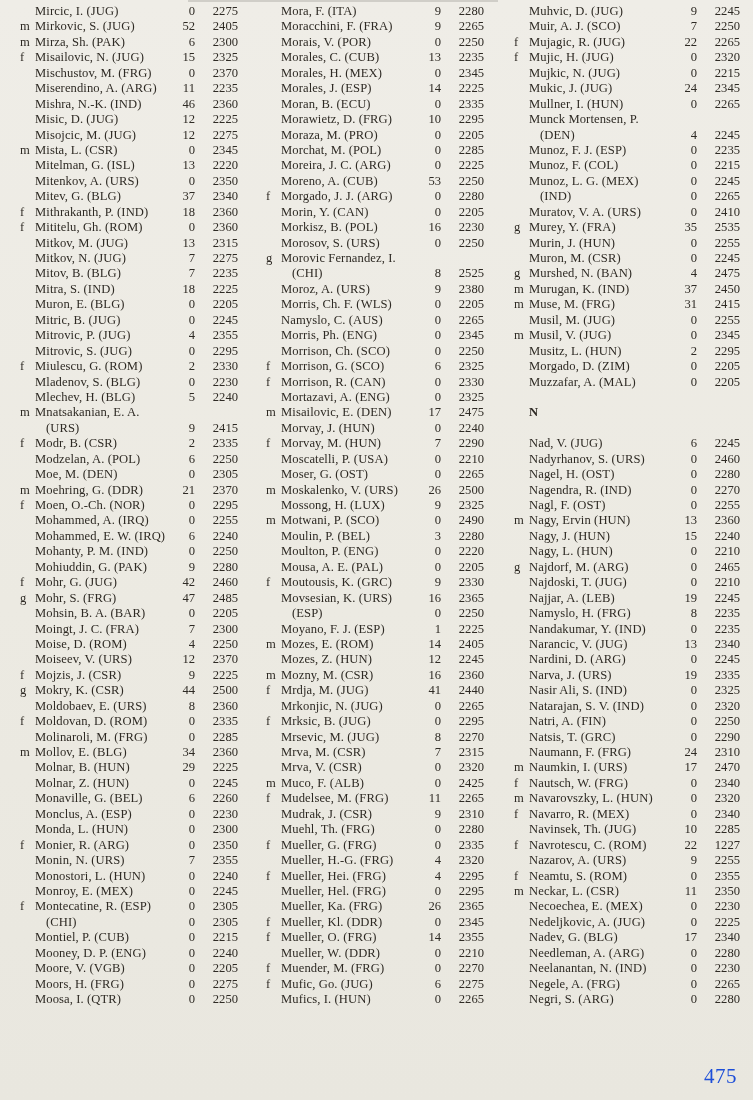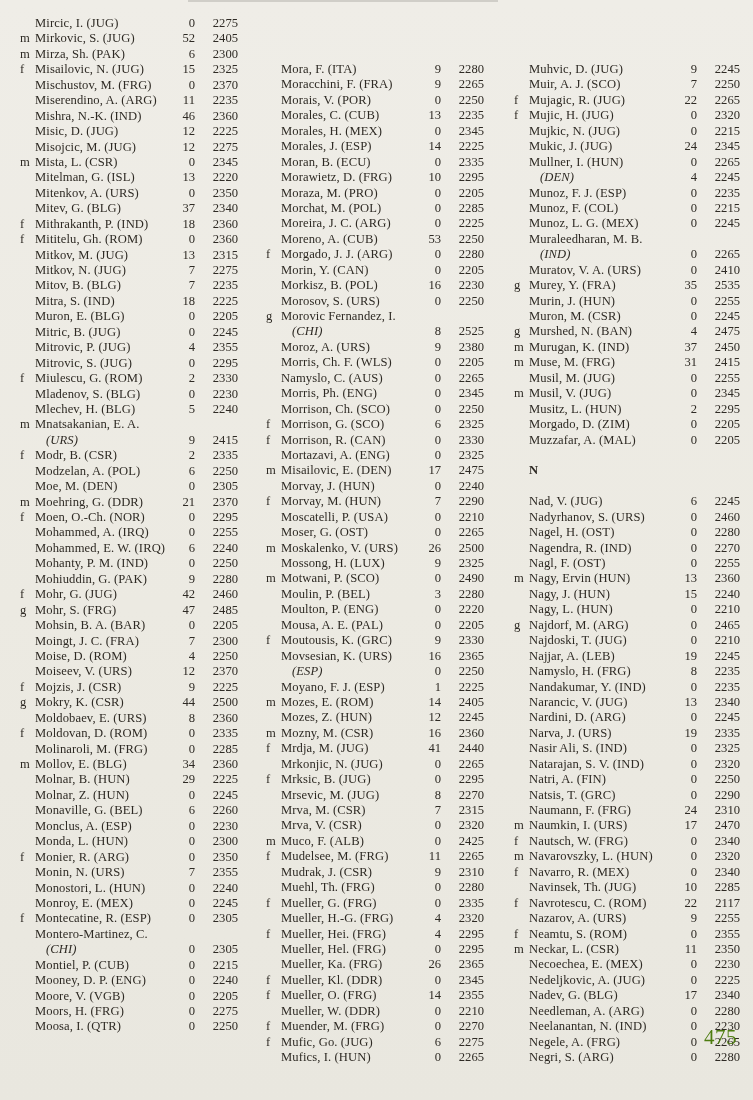--- a/index.html
+++ b/index.html
@@ -3,32 +3,32 @@
 <meta charset="utf-8">
 <style>
   html,body{margin:0;padding:0;}
   body{
     width:753px;height:1100px;position:relative;overflow:hidden;
     background:linear-gradient(180deg,#efede7 0%,#eceae2 55%,#e9e7df 100%);
     font-family:"Liberation Serif","DejaVu Serif",serif;
     color:#2e2a24;
   }
   .scan-edge{position:absolute;top:0;left:188px;width:310px;height:2px;background:#b7b5ae;opacity:.55;}
-  .cols{display:flex;padding:16px 0 0 20px;}
+  .cols{display:flex;padding:4px 0 0 20px;}
   .col{width:218px;flex:none;}
-  .col+.col{margin-left:28px;margin-top:46px;}
+  .col+.col{margin-left:28px;}
   .col:last-child{width:226px;margin-left:30px;}
   .row{display:flex;align-items:baseline;height:15.45px;line-height:15.45px;font-size:12.6px;white-space:nowrap;}
   .pfx{flex:none;width:15px;}
   .name{flex:1;overflow:visible;letter-spacing:.1px;}
-  .name.ind{padding-left:11px;font-style:italic;}
+  .name.ind{padding-left:11px;}
   .section{font-weight:bold;}
   .games{flex:none;width:22px;text-align:right;font-variant-numeric:tabular-nums;}
   .rating{flex:none;width:32px;text-align:right;margin-left:11px;font-variant-numeric:tabular-nums;}
-  .pageno{position:absolute;top:1025px;right:16px;font-size:21px;letter-spacing:.5px;color:#4d7c0f;}
+  .pageno{position:absolute;top:1064px;right:16px;font-size:21px;letter-spacing:.5px;color:#1d4ed8;}
 </style>
 </head>
 <body>
 
 <div class="scan-edge"></div>
 
 <div class="cols">
   <div class="col">
       <div class="row">
         <span class="pfx"></span>
@@ -379,26 +379,20 @@
         <span class="rating">2245</span>
       </div>
       <div class="row">
         <span class="pfx">f</span>
         <span class="name">Montecatine, R. (ESP)</span>
         <span class="games">0</span>
         <span class="rating">2305</span>
       </div>
       <div class="row">
         <span class="pfx"></span>
-        <span class="name">Montero-Martinez, C.</span>
-        <span class="games"></span>
-        <span class="rating"></span>
-      </div>
-      <div class="row">
-        <span class="pfx"></span>
         <span class="name ind">(CHI)</span>
         <span class="games">0</span>
         <span class="rating">2305</span>
       </div>
       <div class="row">
         <span class="pfx"></span>
         <span class="name">Montiel, P. (CUB)</span>
         <span class="games">0</span>
         <span class="rating">2215</span>
       </div>
@@ -857,20 +851,26 @@
         <span class="rating">2345</span>
       </div>
       <div class="row">
         <span class="pfx"></span>
         <span class="name">Mullner, I. (HUN)</span>
         <span class="games">0</span>
         <span class="rating">2265</span>
       </div>
       <div class="row">
         <span class="pfx"></span>
+        <span class="name">Munck Mortensen, P.</span>
+        <span class="games"></span>
+        <span class="rating"></span>
+      </div>
+      <div class="row">
+        <span class="pfx"></span>
         <span class="name ind">(DEN)</span>
         <span class="games">4</span>
         <span class="rating">2245</span>
       </div>
       <div class="row">
         <span class="pfx"></span>
         <span class="name">Munoz, F. J. (ESP)</span>
         <span class="games">0</span>
         <span class="rating">2235</span>
       </div>
@@ -878,26 +878,20 @@
         <span class="pfx"></span>
         <span class="name">Munoz, F. (COL)</span>
         <span class="games">0</span>
         <span class="rating">2215</span>
       </div>
       <div class="row">
         <span class="pfx"></span>
         <span class="name">Munoz, L. G. (MEX)</span>
         <span class="games">0</span>
         <span class="rating">2245</span>
-      </div>
-      <div class="row">
-        <span class="pfx"></span>
-        <span class="name">Muraleedharan, M. B.</span>
-        <span class="games"></span>
-        <span class="rating"></span>
       </div>
       <div class="row">
         <span class="pfx"></span>
         <span class="name ind">(IND)</span>
         <span class="games">0</span>
         <span class="rating">2265</span>
       </div>
       <div class="row">
         <span class="pfx"></span>
         <span class="name">Muratov, V. A. (URS)</span>
@@ -1129,21 +1123,21 @@
       <div class="row">
         <span class="pfx"></span>
         <span class="name">Navinsek, Th. (JUG)</span>
         <span class="games">10</span>
         <span class="rating">2285</span>
       </div>
       <div class="row">
         <span class="pfx">f</span>
         <span class="name">Navrotescu, C. (ROM)</span>
         <span class="games">22</span>
-        <span class="rating">2117</span>
+        <span class="rating">1227</span>
       </div>
       <div class="row">
         <span class="pfx"></span>
         <span class="name">Nazarov, A. (URS)</span>
         <span class="games">9</span>
         <span class="rating">2255</span>
       </div>
       <div class="row">
         <span class="pfx">f</span>
         <span class="name">Neamtu, S. (ROM)</span>

